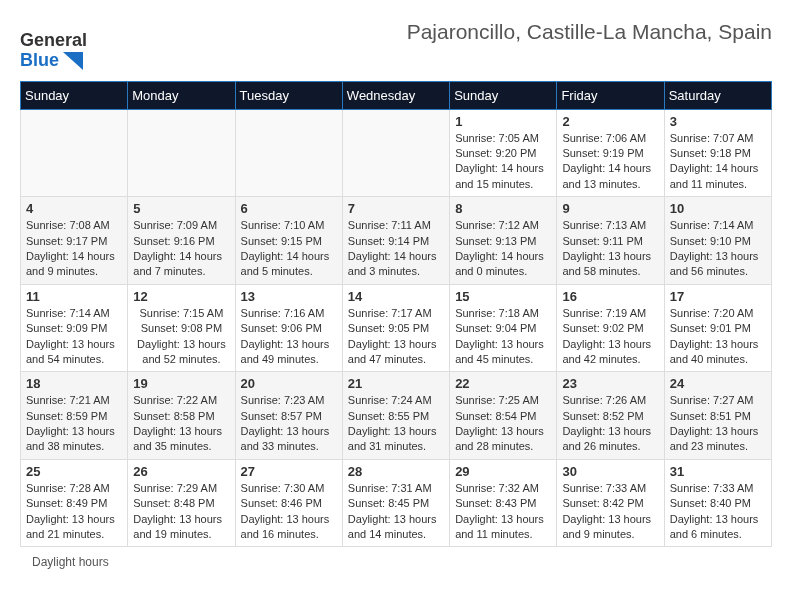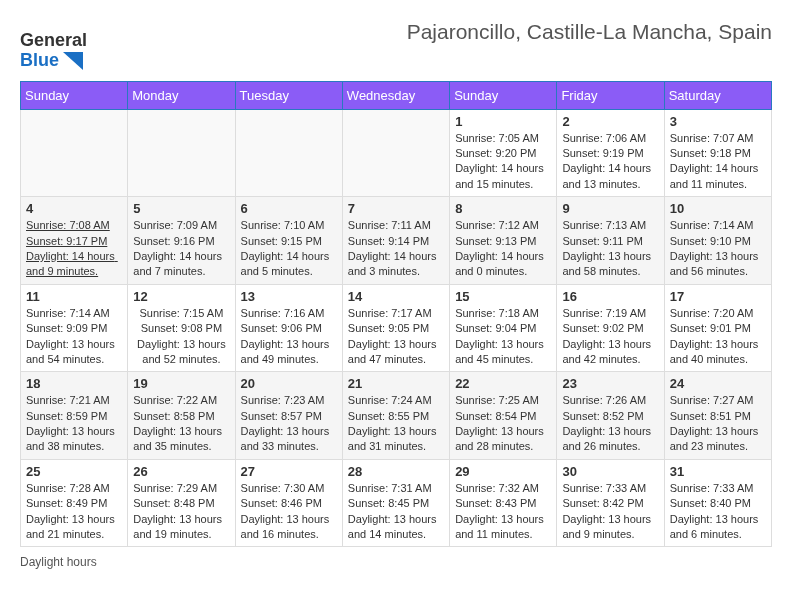--- a/index.html
+++ b/index.html
@@ -32,21 +32,21 @@
     .location-title {
       font-size: 21px;
       color: #555;
     }
     .calendar {
       width: 100%;
       border-collapse: collapse;
       font-size: 11px;
     }
     .calendar th {
-      background-color: #8b5cf6;
+      background-color: #0f172a;
       color: #fff;
       padding: 6px 4px;
       text-align: left;
       font-size: 13px;
       font-weight: normal;
       border: 1px solid #2979c0;
     }
     .calendar td {
       border: 1px solid #ddd;
       vertical-align: top;
@@ -69,20 +69,21 @@
       margin-bottom: 2px;
     }
     .day-info {
       color: #333;
       line-height: 1.4;
     }
     .footer-note {
       margin-top: 8px;
       font-size: 12px;
       color: #555;
+      margin-left: 12px;
     }
   </style>
 </head>
 <body>
 
 <div class="header-area">
   <div class="logo">
 
   <div style="line-height: 1.1;">
         <div style="font-weight: bold; font-size: 18px; color: rgb(51, 51, 51); margin-top: 11px;">General</div>
@@ -132,21 +133,21 @@
         <td>
           <span class="day-number">3</span>
           <div class="day-info" style="white-space: pre-wrap;">Sunrise: 7:07 AM
 Sunset: 9:18 PM
 Daylight: 14 hours and 11 minutes.</div>
         </td>
       </tr>
       <tr>
         <td>
           <span class="day-number">4</span>
-          <div class="day-info" style="white-space: pre-wrap; text-decoration: underline;">Sunrise: 7:08 AM
+          <div class="day-info" style="white-space: pre-wrap;">Sunrise: 7:08 AM
 Sunset: 9:17 PM
 Daylight: 14 hours and 9 minutes.</div>
         </td>
         <td>
           <span class="day-number">5</span>
           <div class="day-info" style="white-space: pre-wrap;">Sunrise: 7:09 AM
 Sunset: 9:16 PM
 Daylight: 14 hours and 7 minutes.</div>
         </td>
         <td>

